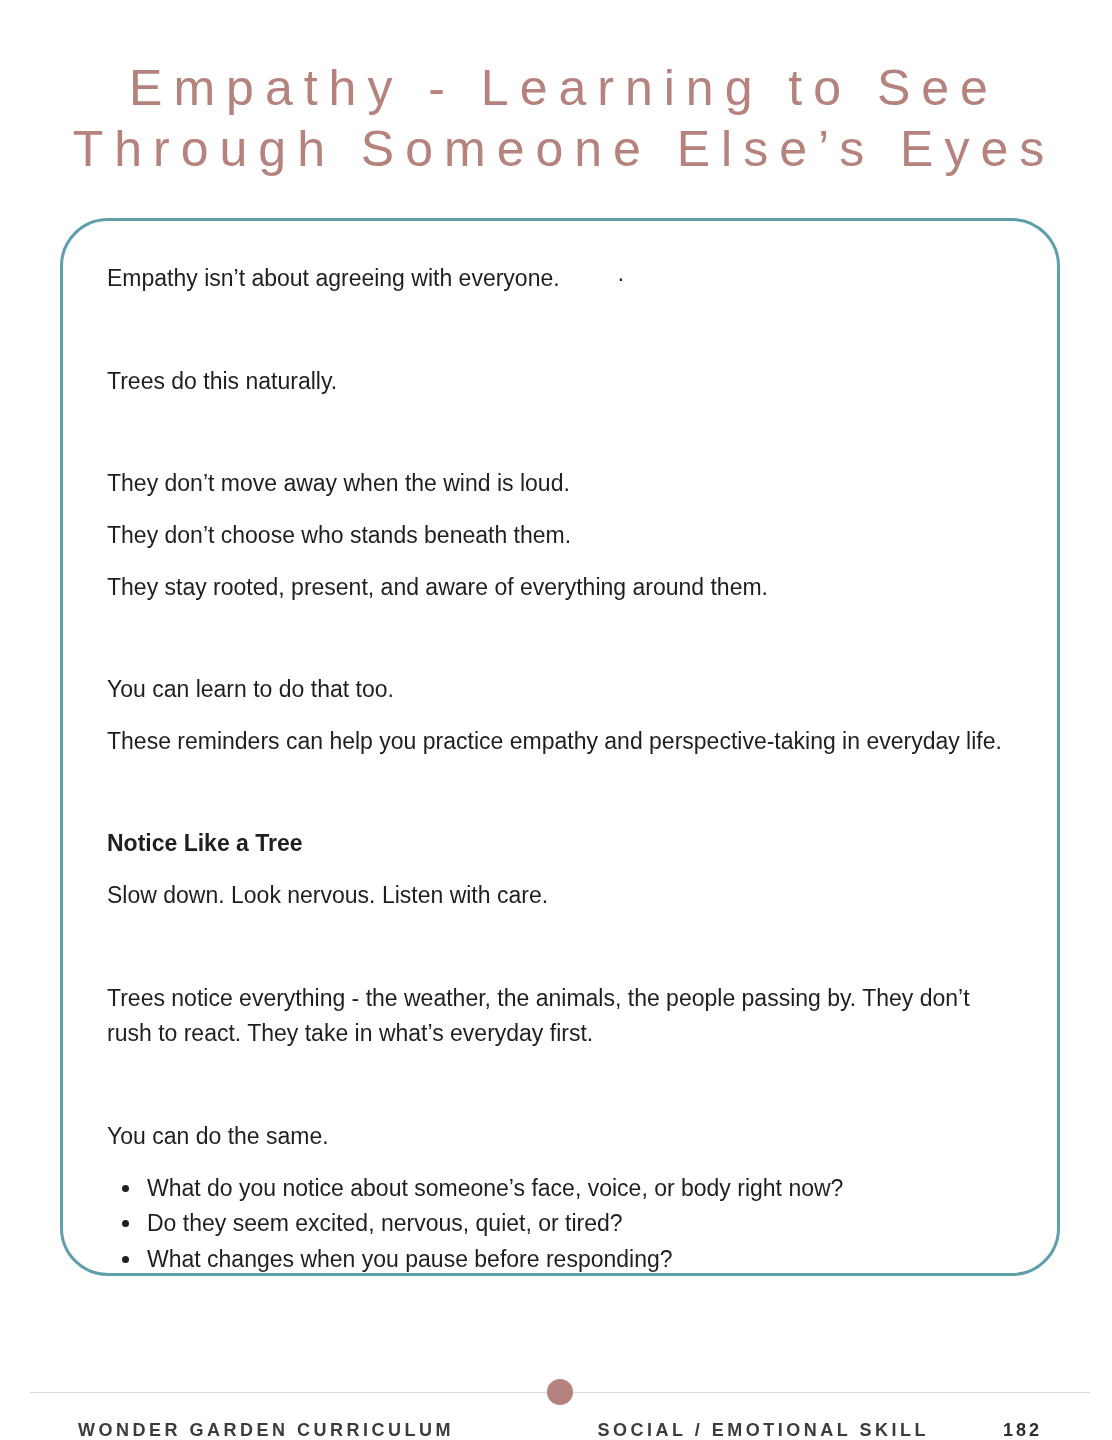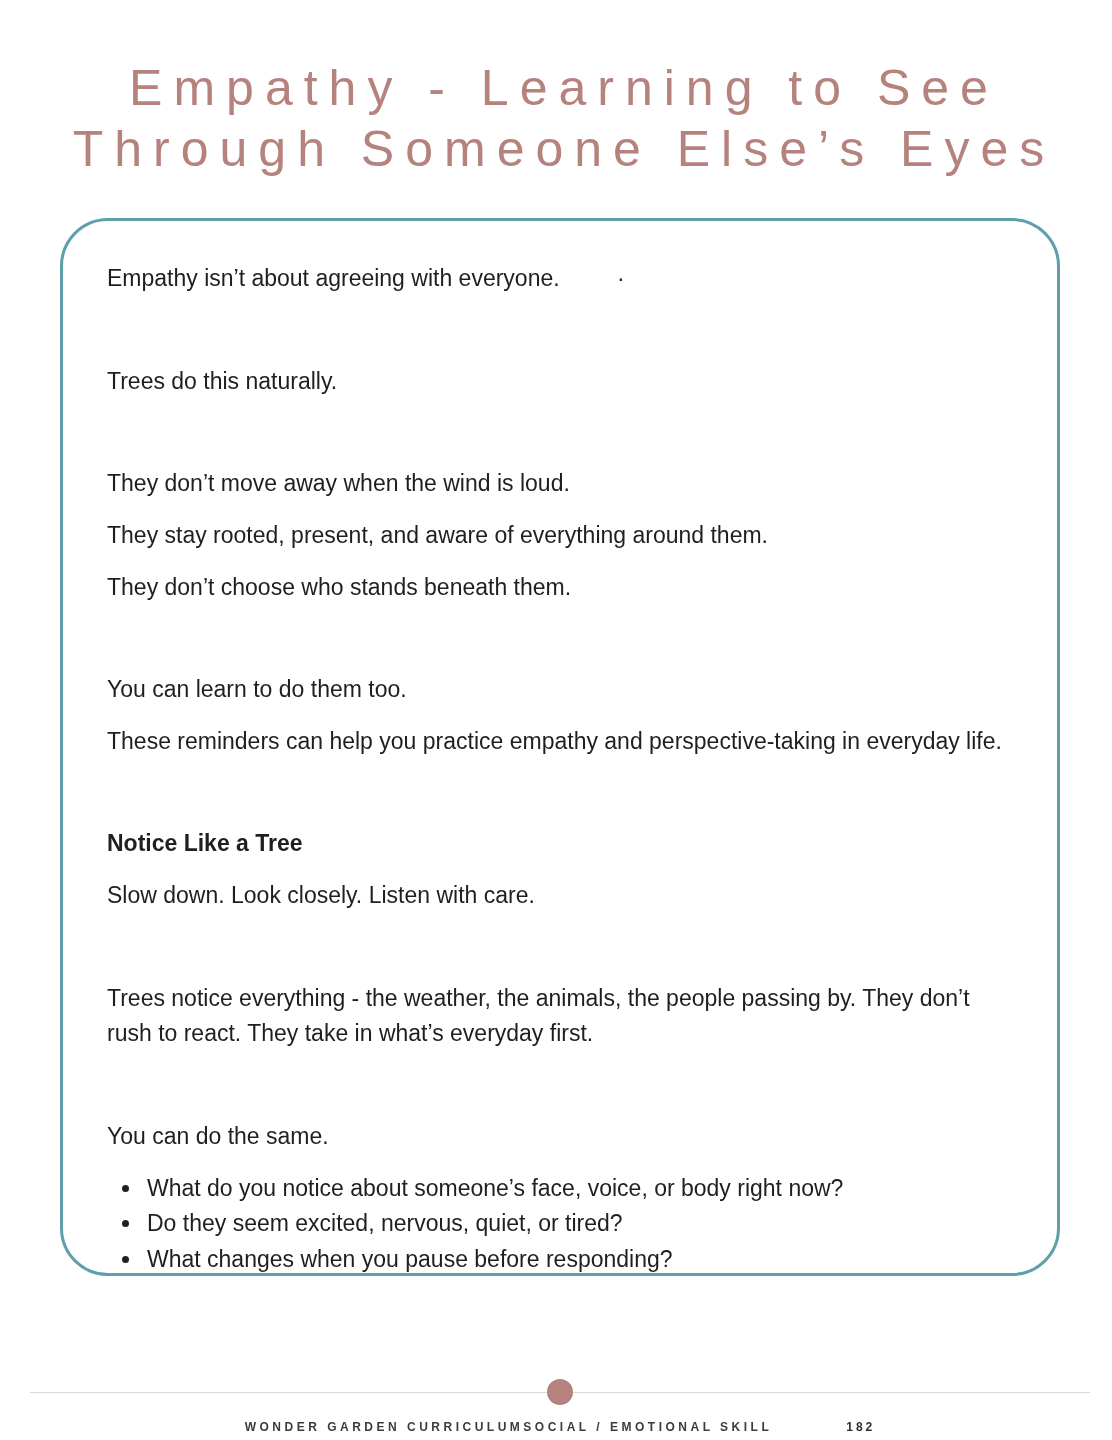--- a/index.html
+++ b/index.html
@@ -89,23 +89,23 @@
     border-radius: 50%;
     background: #b5827d;
     transform: translate(-50%, -50%);
   }
   .footer-row {
     position: absolute;
     left: 78px;
     right: 78px;
     top: 30px;
     display: flex;
-    justify-content: center;
+    justify-content: space-between;
     align-items: baseline;
-    font-size: 12px;
+    font-size: 18px;
     font-weight: 700;
     letter-spacing: 3.5px;
     color: #3c3c3c;
   }
   .footer-right {
     display: flex;
     align-items: baseline;
     gap: 74px;
   }
   .page-number {
@@ -124,28 +124,28 @@
     <span class="title-line">Through Someone Else’s Eyes</span>
   </h1>
 
   <div class="content-box">
     <div id="box-blocks">
         <p>Empathy isn’t about agreeing with everyone.&nbsp;&nbsp;&nbsp;&nbsp;&nbsp;&nbsp;&nbsp;&nbsp; ·</p>
         <div class="spacer"></div>
         <p>Trees do this naturally.</p>
         <div class="spacer"></div>
         <p>They don’t move away when the wind is loud.</p>
+        <p>They don’t choose who stands beneath them.</p>
         <p>They stay rooted, present, and aware of everything around them.</p>
-        <p>They don’t choose who stands beneath them.</p>
         <div class="spacer"></div>
-        <p>You can learn to do them too.</p>
+        <p>You can learn to do that too.</p>
         <p>These reminders can help you practice empathy and perspective-taking in everyday life.</p>
         <div class="spacer"></div>
         <p class="section-heading">Notice Like a Tree</p>
-        <p>Slow down. Look closely. Listen with care.</p>
+        <p>Slow down. Look nervous. Listen with care.</p>
         <div class="spacer"></div>
         <p>Trees notice everything - the weather, the animals, the people passing by. They don’t rush to react. They take in what’s everyday first.</p>
         <div class="spacer"></div>
         <p>You can do the same.</p>
         <ul>
           <li>What do you notice about someone’s face, voice, or body right now?</li>
           <li>Do they seem excited, nervous, quiet, or tired?</li>
           <li>What changes when you pause before responding?</li>
         </ul>
         <div class="spacer"></div>

